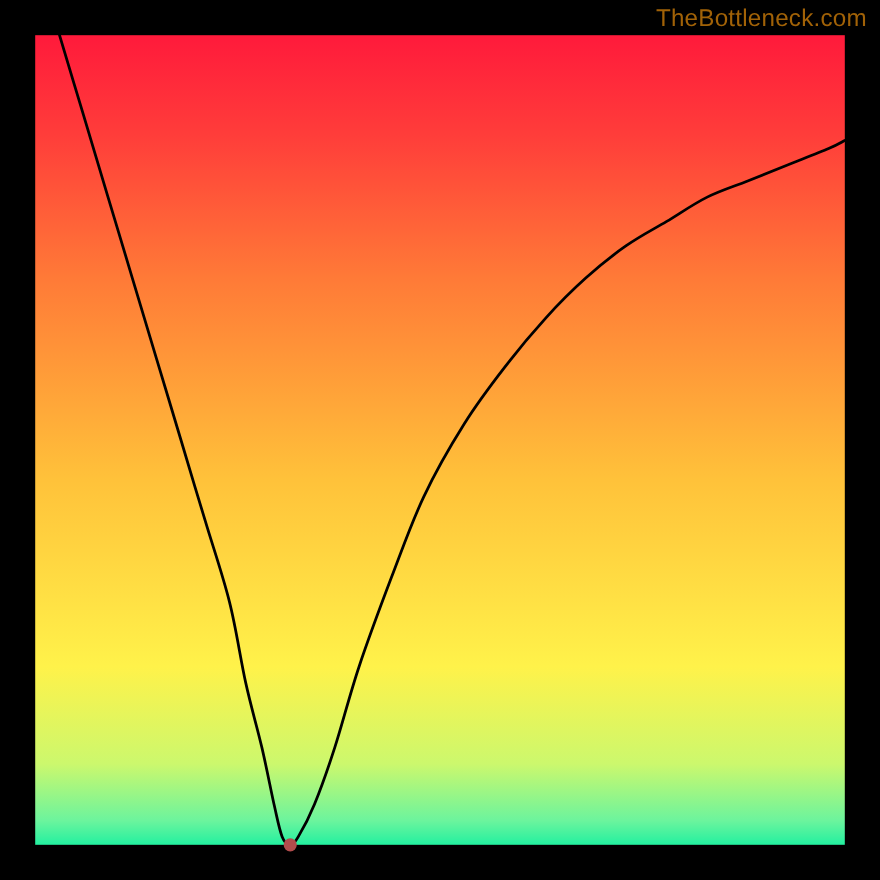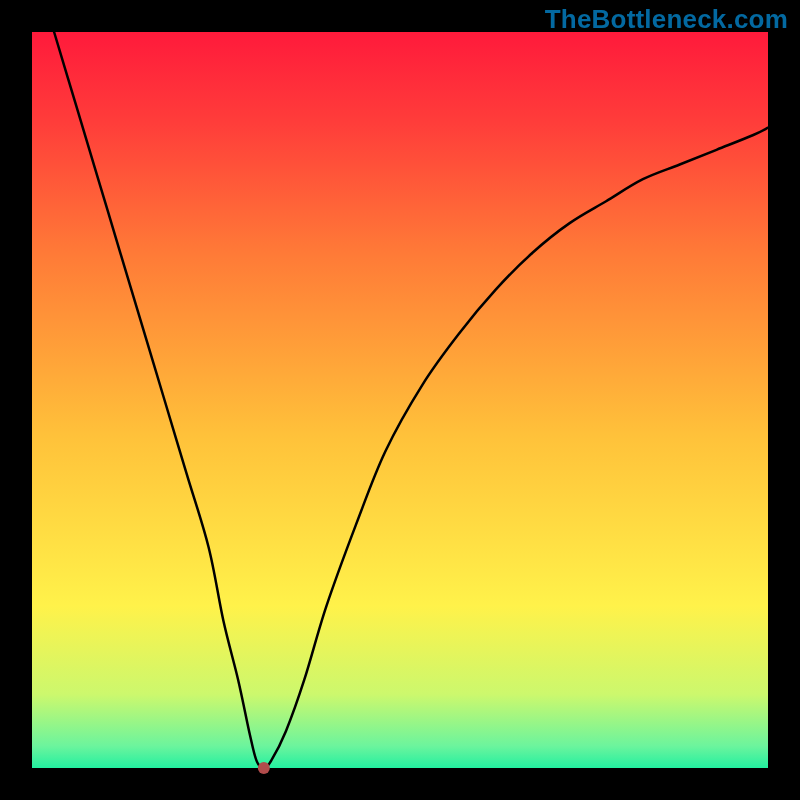--- a/index.html
+++ b/index.html
@@ -13,23 +13,23 @@
   }
   .wrap {
     position: relative;
     width: 800px;
     height: 800px;
   }
   .watermark {
     position: absolute;
     top: 4px;
     right: 12px;
-    font-size: 26px;
-    font-weight: 700;
-    color: #0369a1;
+    font-size: 22px;
+    font-weight: 400;
+    color: #a16207;
     letter-spacing: 0.2px;
     z-index: 10;
   }
   svg {
     display: block;
   }
 </style>
 </head>
 <body>
 

